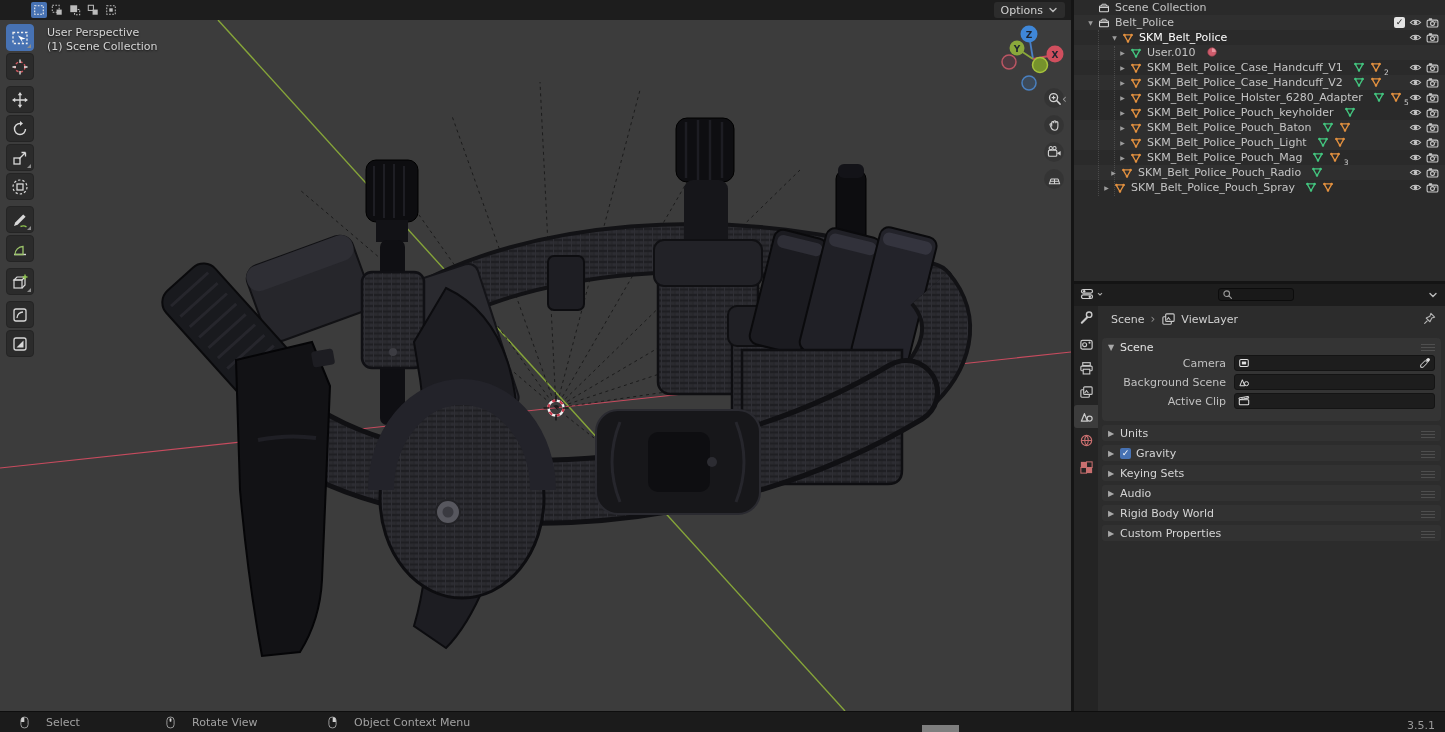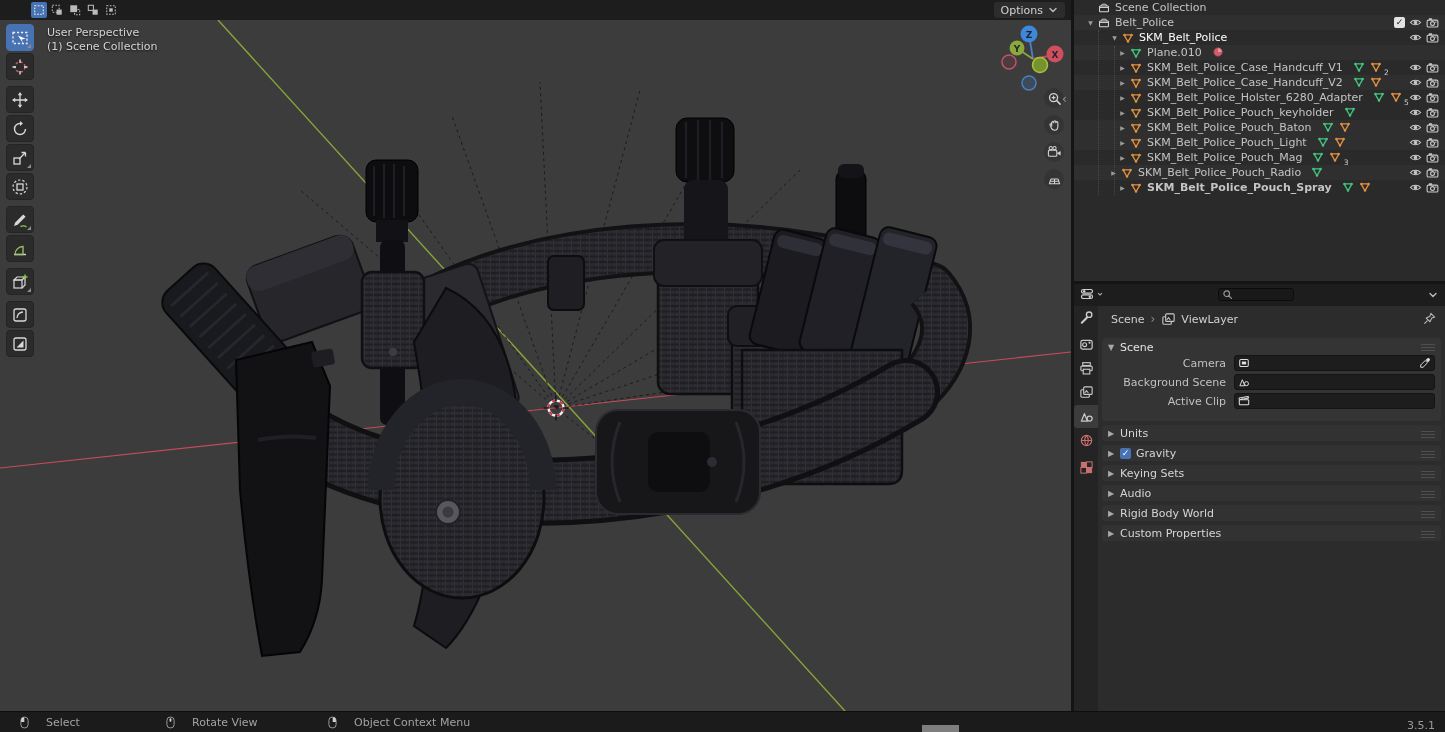--- a/index.html
+++ b/index.html
@@ -481,21 +481,21 @@
       <div class="ol-row stripe" style="padding-left: 42px;">
         <span class="ol-arrow">▶</span>
         <span class="ol-icon">
           <svg viewBox="0 0 14 14" width="12" height="12">
             <path d="M2.4 3.4 H11.6 L7 11.4 Z" fill="none" stroke="#43c57f" stroke-width="1.6" stroke-linejoin="round"></path>
             <circle cx="2.8" cy="3.4" r="1.4" fill="#43c57f"></circle>
             <circle cx="11.2" cy="3.4" r="1.4" fill="#43c57f"></circle>
             <circle cx="7" cy="11.2" r="1.4" fill="#43c57f"></circle>
           </svg>
         </span>
-        <span class="ol-label">Plane.010</span>
+        <span class="ol-label">User.010</span>
         <span class="ol-extras">
           <span class="ol-extra">
             <svg viewBox="0 0 14 14" width="12" height="12">
               <circle cx="7" cy="7" r="5" fill="#cf5d6d"></circle>
               <path d="M7 2 A5 5 0 0 1 12 7 L7 7 Z" fill="#e8939e"></path>
               <circle cx="7" cy="7" r="5" fill="none" stroke="#8c3a46" stroke-width="0.8"></circle>
             </svg>
           </span>
         </span>
         <span class="ol-controls"></span>
@@ -848,21 +848,21 @@
           <span style="display: flex;">
             <svg viewBox="0 0 14 14" width="13" height="13">
               <rect x="1.2" y="4.4" width="11.6" height="7.4" rx="1.4" fill="none" stroke="#c9c9c9" stroke-width="1.2"></rect>
               <circle cx="7" cy="8.1" r="2.1" fill="none" stroke="#c9c9c9" stroke-width="1.2"></circle>
               <rect x="3" y="2.4" width="3.6" height="1.8" rx="0.6" fill="#c9c9c9"></rect>
               <rect x="9.6" y="5.8" width="1.8" height="1.2" rx="0.4" fill="#c9c9c9"></rect>
             </svg>
           </span>
         </span>
       </div>
-      <div class="ol-row" style="padding-left: 42px; font-weight: bold;">
+      <div class="ol-row" style="padding-left: 26px;">
         <span class="ol-arrow">▶</span>
         <span class="ol-icon">
           <svg viewBox="0 0 14 14" width="12" height="12">
             <path d="M2.4 3.4 H11.6 L7 11.4 Z" fill="none" stroke="#e2903f" stroke-width="1.6" stroke-linejoin="round"></path>
             <circle cx="2.8" cy="3.4" r="1.4" fill="#e2903f"></circle>
             <circle cx="11.2" cy="3.4" r="1.4" fill="#e2903f"></circle>
             <circle cx="7" cy="11.2" r="1.4" fill="#e2903f"></circle>
           </svg>
         </span>
         <span class="ol-label">SKM_Belt_Police_Pouch_Spray</span>

